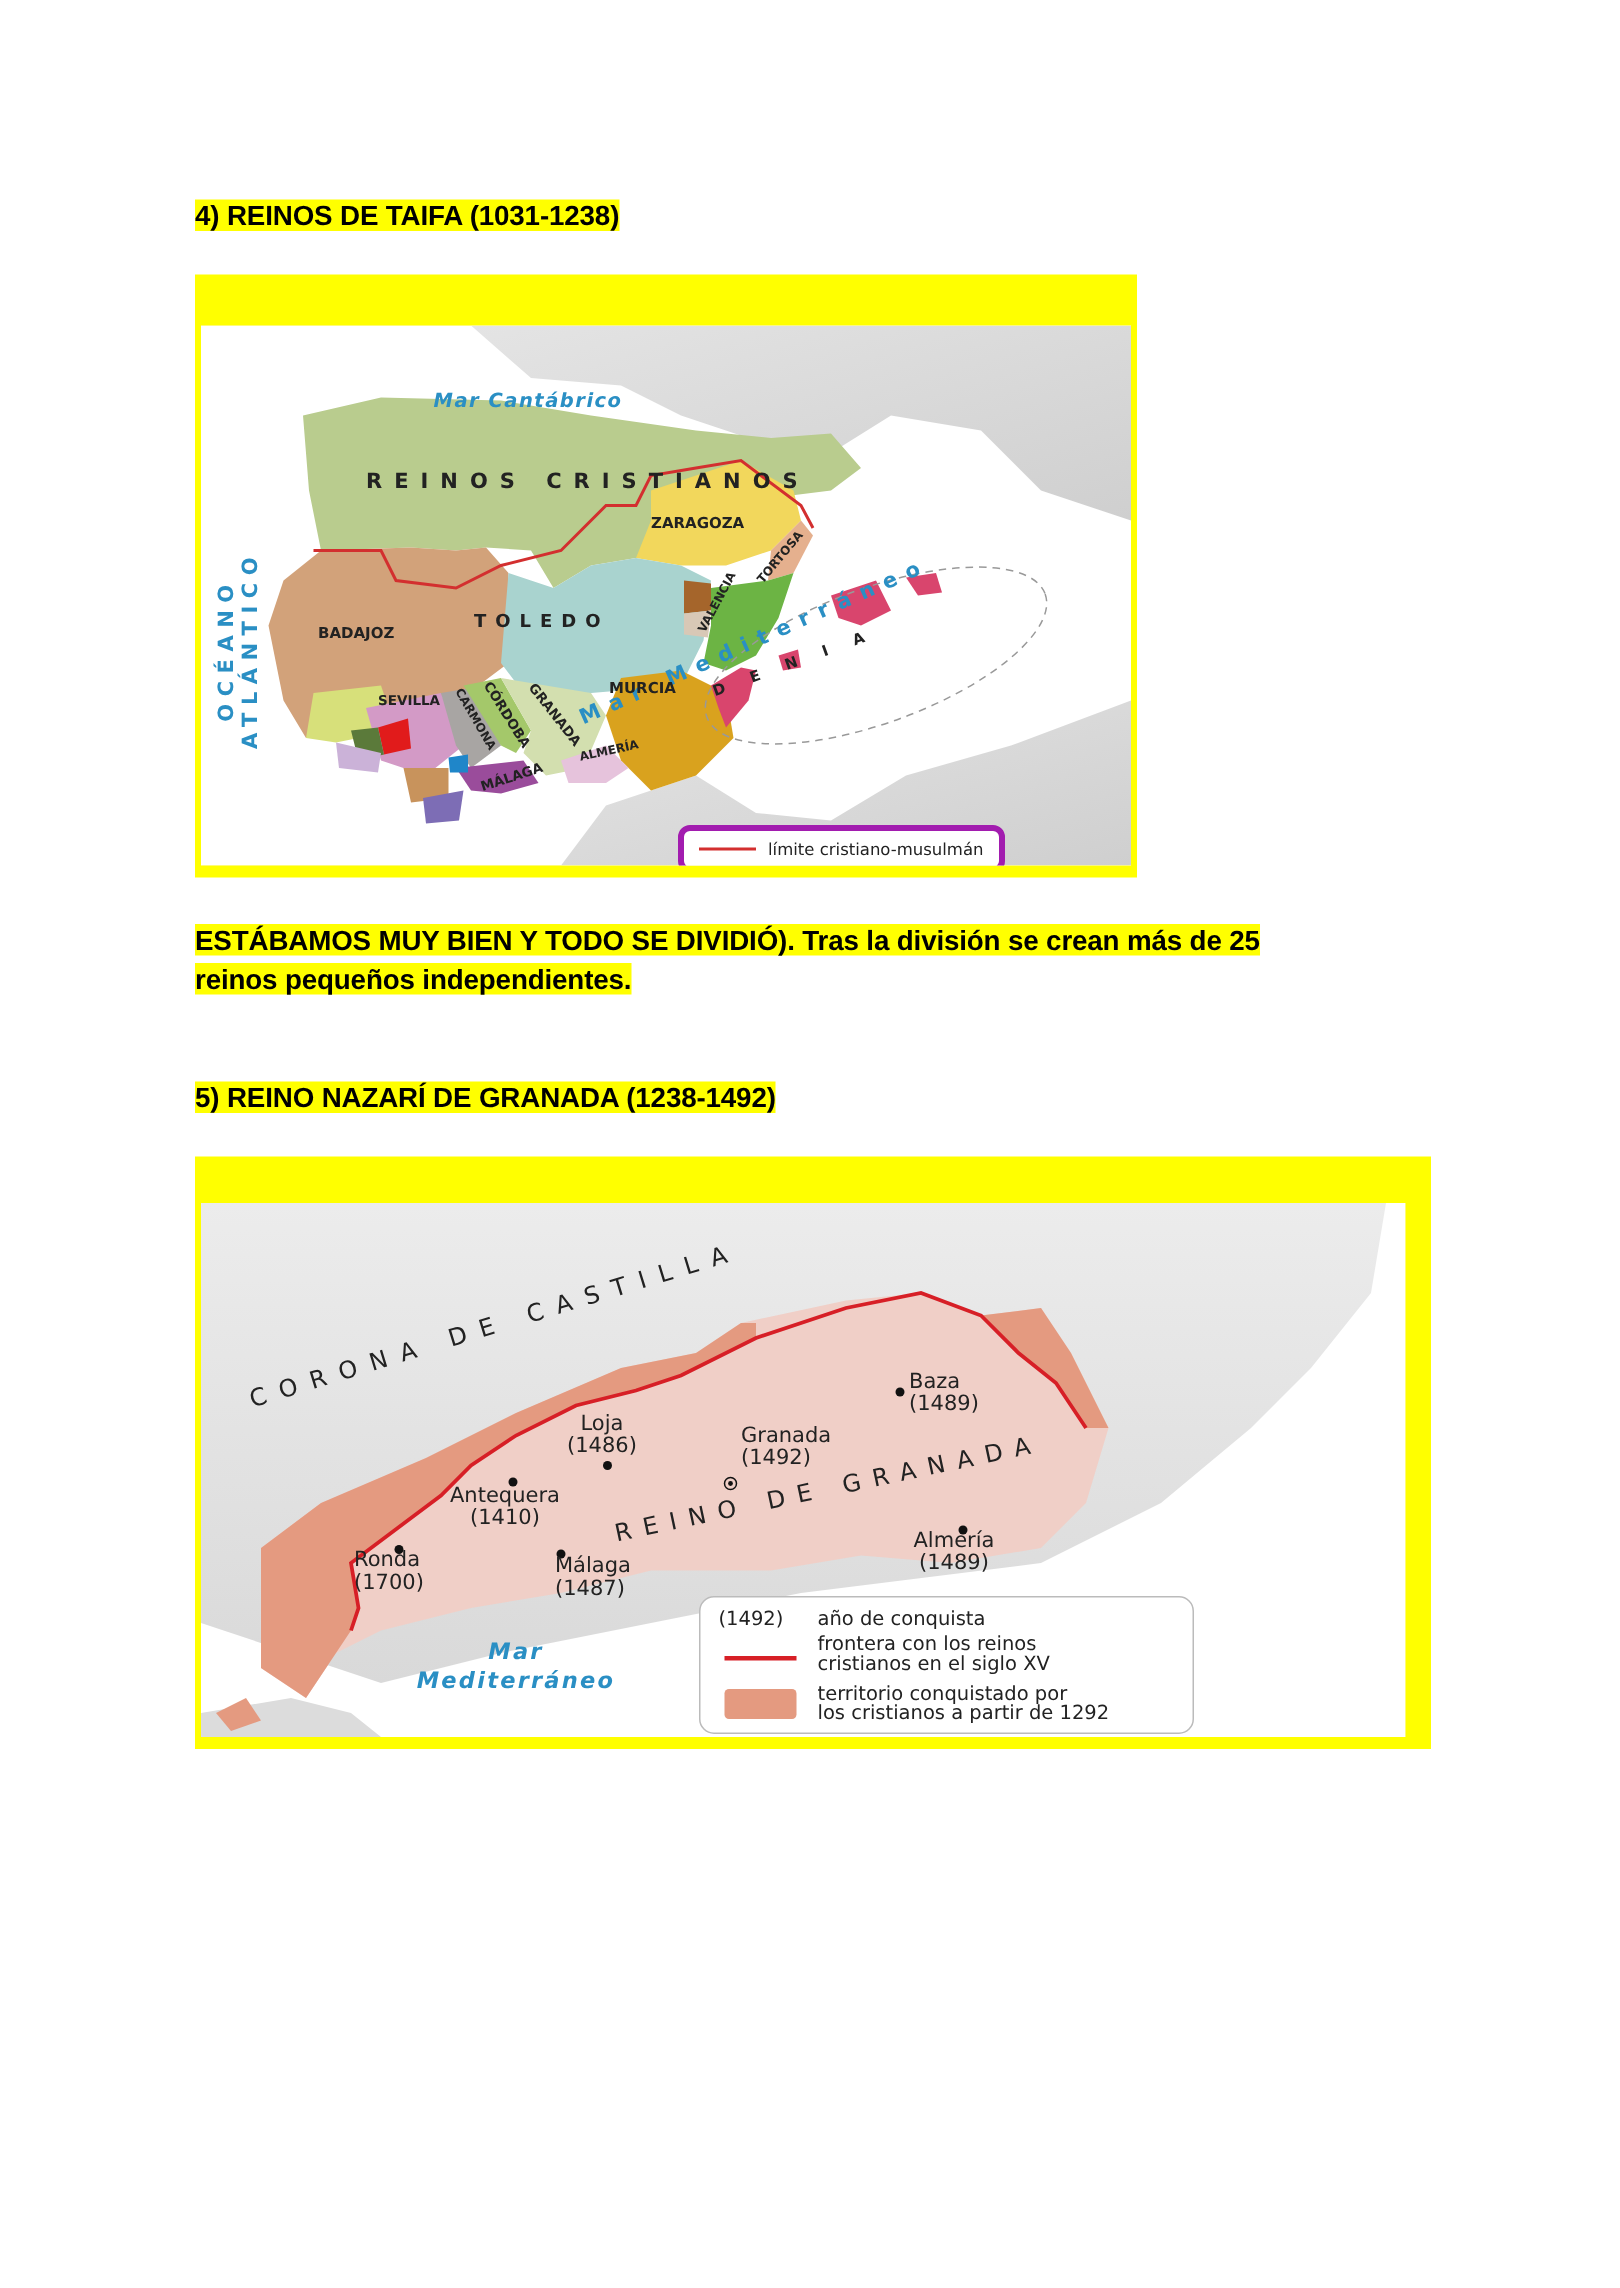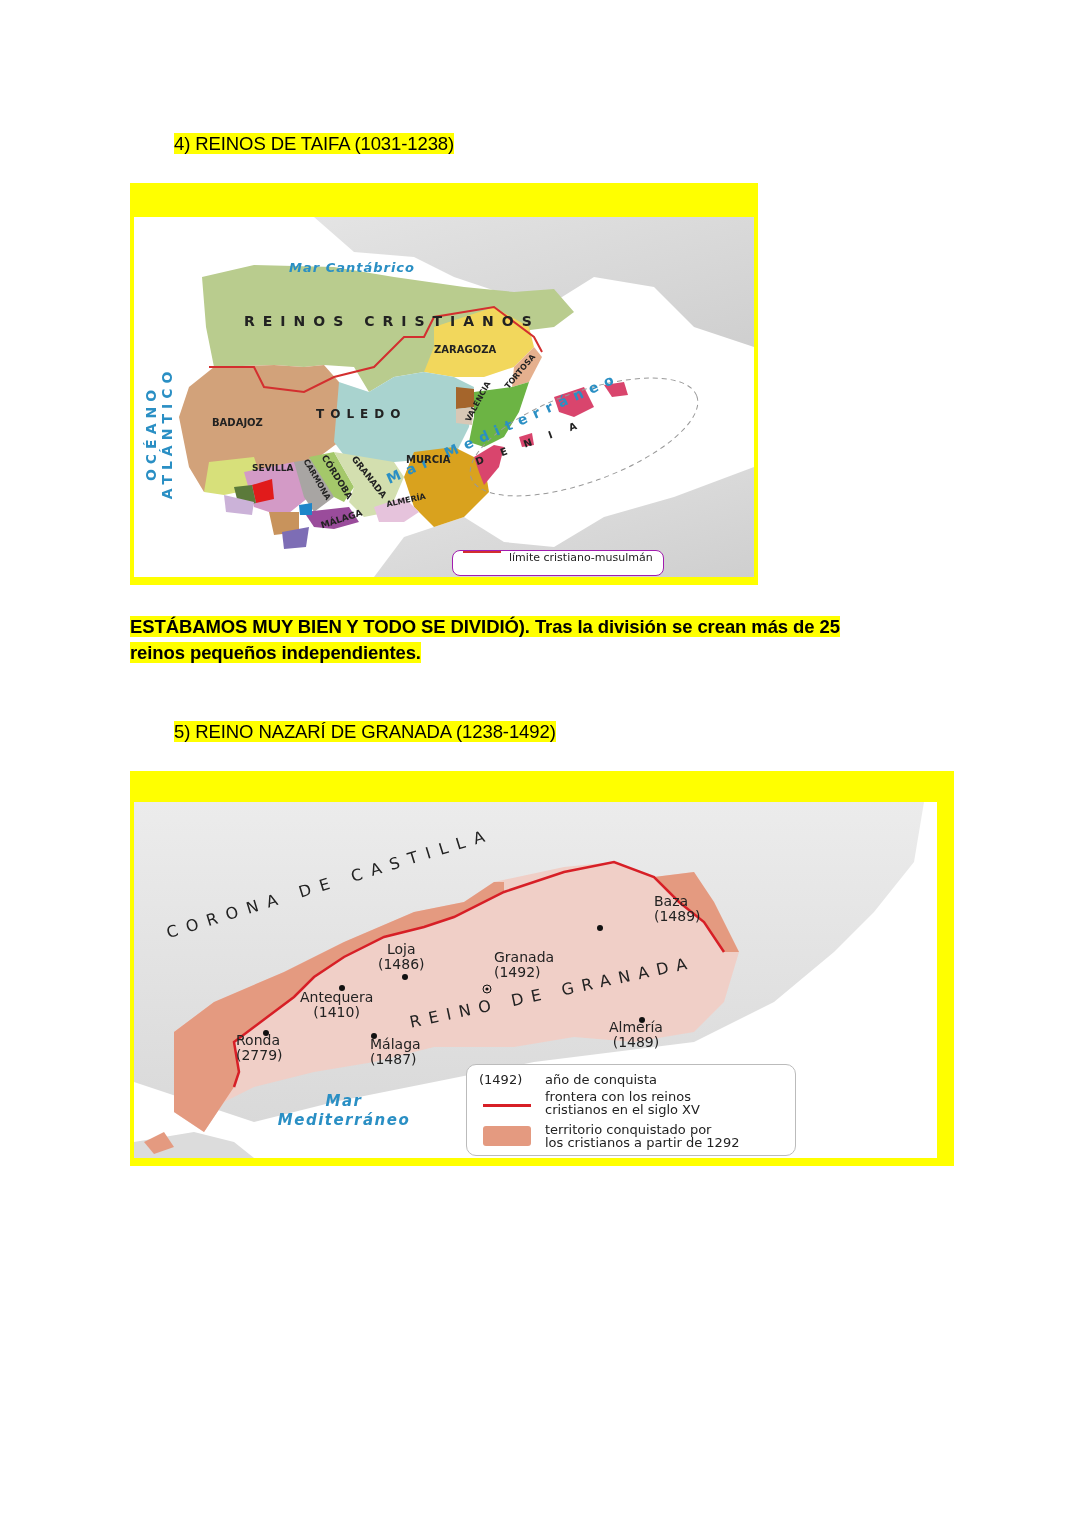--- a/index.html
+++ b/index.html
@@ -1,20 +1,20 @@
 <!DOCTYPE html>
 <html><head>
 <meta charset="utf-8">
 <style>
   html, body { margin: 0; padding: 0; background: #ffffff; }
   body { width: 1080px; height: 1525px; position: relative; overflow: hidden;
          font-family: "Liberation Sans", sans-serif; color: #000; }
   .abs { position: absolute; }
   .hl { background: #ffff00; }
-  .heading { font-weight: normal; font-size: 18.5px; line-height: 24px; letter-spacing: -0.1px; margin-left: 44px; }
+  .heading { font-weight: bold; font-size: 18.5px; line-height: 24px; letter-spacing: -0.1px; }
   .para { font-weight: bold; font-size: 18.5px; line-height: 26px; width: 830px; letter-spacing: -0.1px; }
   .frame { background: #ffff00; }
   .frame .inner { position: absolute; background: #fef9c3; overflow: hidden; }
   svg { display: block; }
   .lbl { font-family: "DejaVu Sans", sans-serif; }
 </style>
 </head>
 <body>
 
 <div class="abs heading" style="left:130px; top:132px;">
@@ -86,21 +86,21 @@
     <div class="abs lbl" style="left:78px; top:200px; font-size:10px; font-weight:bold; color:#222;">BADAJOZ</div>
     <div class="abs lbl" style="left:272px; top:237px; font-size:10px; font-weight:bold; color:#222;">MURCIA</div>
     <div class="abs lbl" style="left:338px; top:218px; font-size:10px; font-weight:bold; letter-spacing:18px; color:#222; transform:rotate(-20deg);">DENIA</div>
     <div class="abs lbl" style="left:118px; top:246px; font-size:9px; font-weight:bold; color:#222;">SEVILLA</div>
     <div class="abs lbl" style="left:160px; top:258px; font-size:8px; font-weight:bold; color:#222; transform:rotate(60deg);">CARMONA</div>
     <div class="abs lbl" style="left:178px; top:255px; font-size:9px; font-weight:bold; color:#222; transform:rotate(58deg);">CÓRDOBA</div>
     <div class="abs lbl" style="left:210px; top:255px; font-size:9px; font-weight:bold; color:#222; transform:rotate(52deg);">GRANADA</div>
     <div class="abs lbl" style="left:252px; top:279px; font-size:8px; font-weight:bold; color:#222; transform:rotate(-12deg);">ALMERÍA</div>
     <div class="abs lbl" style="left:186px; top:297px; font-size:9px; font-weight:bold; color:#222; transform:rotate(-18deg);">MÁLAGA</div>
 
-    <div class="abs" style="left:318px; top:333px; width:210px; height:24px; background:#fff; border:1px solid #a21caf; border-radius:8px; display:flex; align-items:flex-start;">
+    <div class="abs" style="left:318px; top:333px; width:210px; height:24px; background:#fff; border:4px solid #a21caf; border-radius:8px; display:flex; align-items:center;">
       <span style="display:inline-block; width:38px; height:2px; background:#d32f2f; margin:0 8px 0 10px;"></span>
       <span class="lbl" style="font-size:11px; color:#222;">límite cristiano-musulmán</span>
     </div>
   </div>
 </div>
 
 <div class="abs para" style="left:130px; top:614px;">
   <div><span class="hl">ESTÁBAMOS MUY BIEN Y TODO SE DIVIDIÓ). Tras la división se crean más de 25</span></div>
   <div><span class="hl">reinos pequeños independientes.</span></div>
 </div>
@@ -138,39 +138,39 @@
       <circle cx="353" cy="187" r="1.6" fill="#111"></circle>
       <circle cx="208" cy="186" r="3" fill="#111"></circle>
       <circle cx="132" cy="231" r="3" fill="#111"></circle>
       <circle cx="240" cy="234" r="3" fill="#111"></circle>
       <circle cx="508" cy="218" r="3" fill="#111"></circle>
     </svg>
 
     <div class="abs lbl" style="left:30px; top:122px; font-size:16px; letter-spacing:9px; color:#222; transform:rotate(-17deg); transform-origin:left top; white-space:nowrap;">CORONA DE CASTILLA</div>
     <div class="abs lbl" style="left:274px; top:211px; font-size:16px; letter-spacing:8px; color:#222; transform:rotate(-12deg); transform-origin:left top; white-space:nowrap;">REINO DE GRANADA</div>
 
-    <div class="abs lbl" style="left:472px; top:92px; font-size:14px; line-height:15px; color:#222;margin-left:48px;">
+    <div class="abs lbl" style="left:472px; top:112px; font-size:14px; line-height:15px; color:#222;">
       <div>Baza</div>
       <div>(1489)</div>
     </div>
     <div class="abs lbl" style="left:244px; top:140px; font-size:14px; line-height:15px; color:#222; text-align:center;">
       <div>Loja</div>
       <div>(1486)</div>
     </div>
     <div class="abs lbl" style="left:360px; top:148px; font-size:14px; line-height:15px; color:#222;">
       <div>Granada</div>
       <div>(1492)</div>
     </div>
     <div class="abs lbl" style="left:166px; top:188px; font-size:14px; line-height:15px; color:#222; text-align:center;">
       <div>Antequera</div>
       <div>(1410)</div>
     </div>
     <div class="abs lbl" style="left:102px; top:231px; font-size:14px; line-height:15px; color:#222;">
       <div>Ronda</div>
-      <div>(2779)</div>
+      <div>(1700)</div>
     </div>
     <div class="abs lbl" style="left:236px; top:235px; font-size:14px; line-height:15px; color:#222;">
       <div>Málaga</div>
       <div>(1487)</div>
     </div>
     <div class="abs lbl" style="left:475px; top:218px; font-size:14px; line-height:15px; color:#222; text-align:center;">
       <div>Almería</div>
       <div>(1489)</div>
     </div>
 

